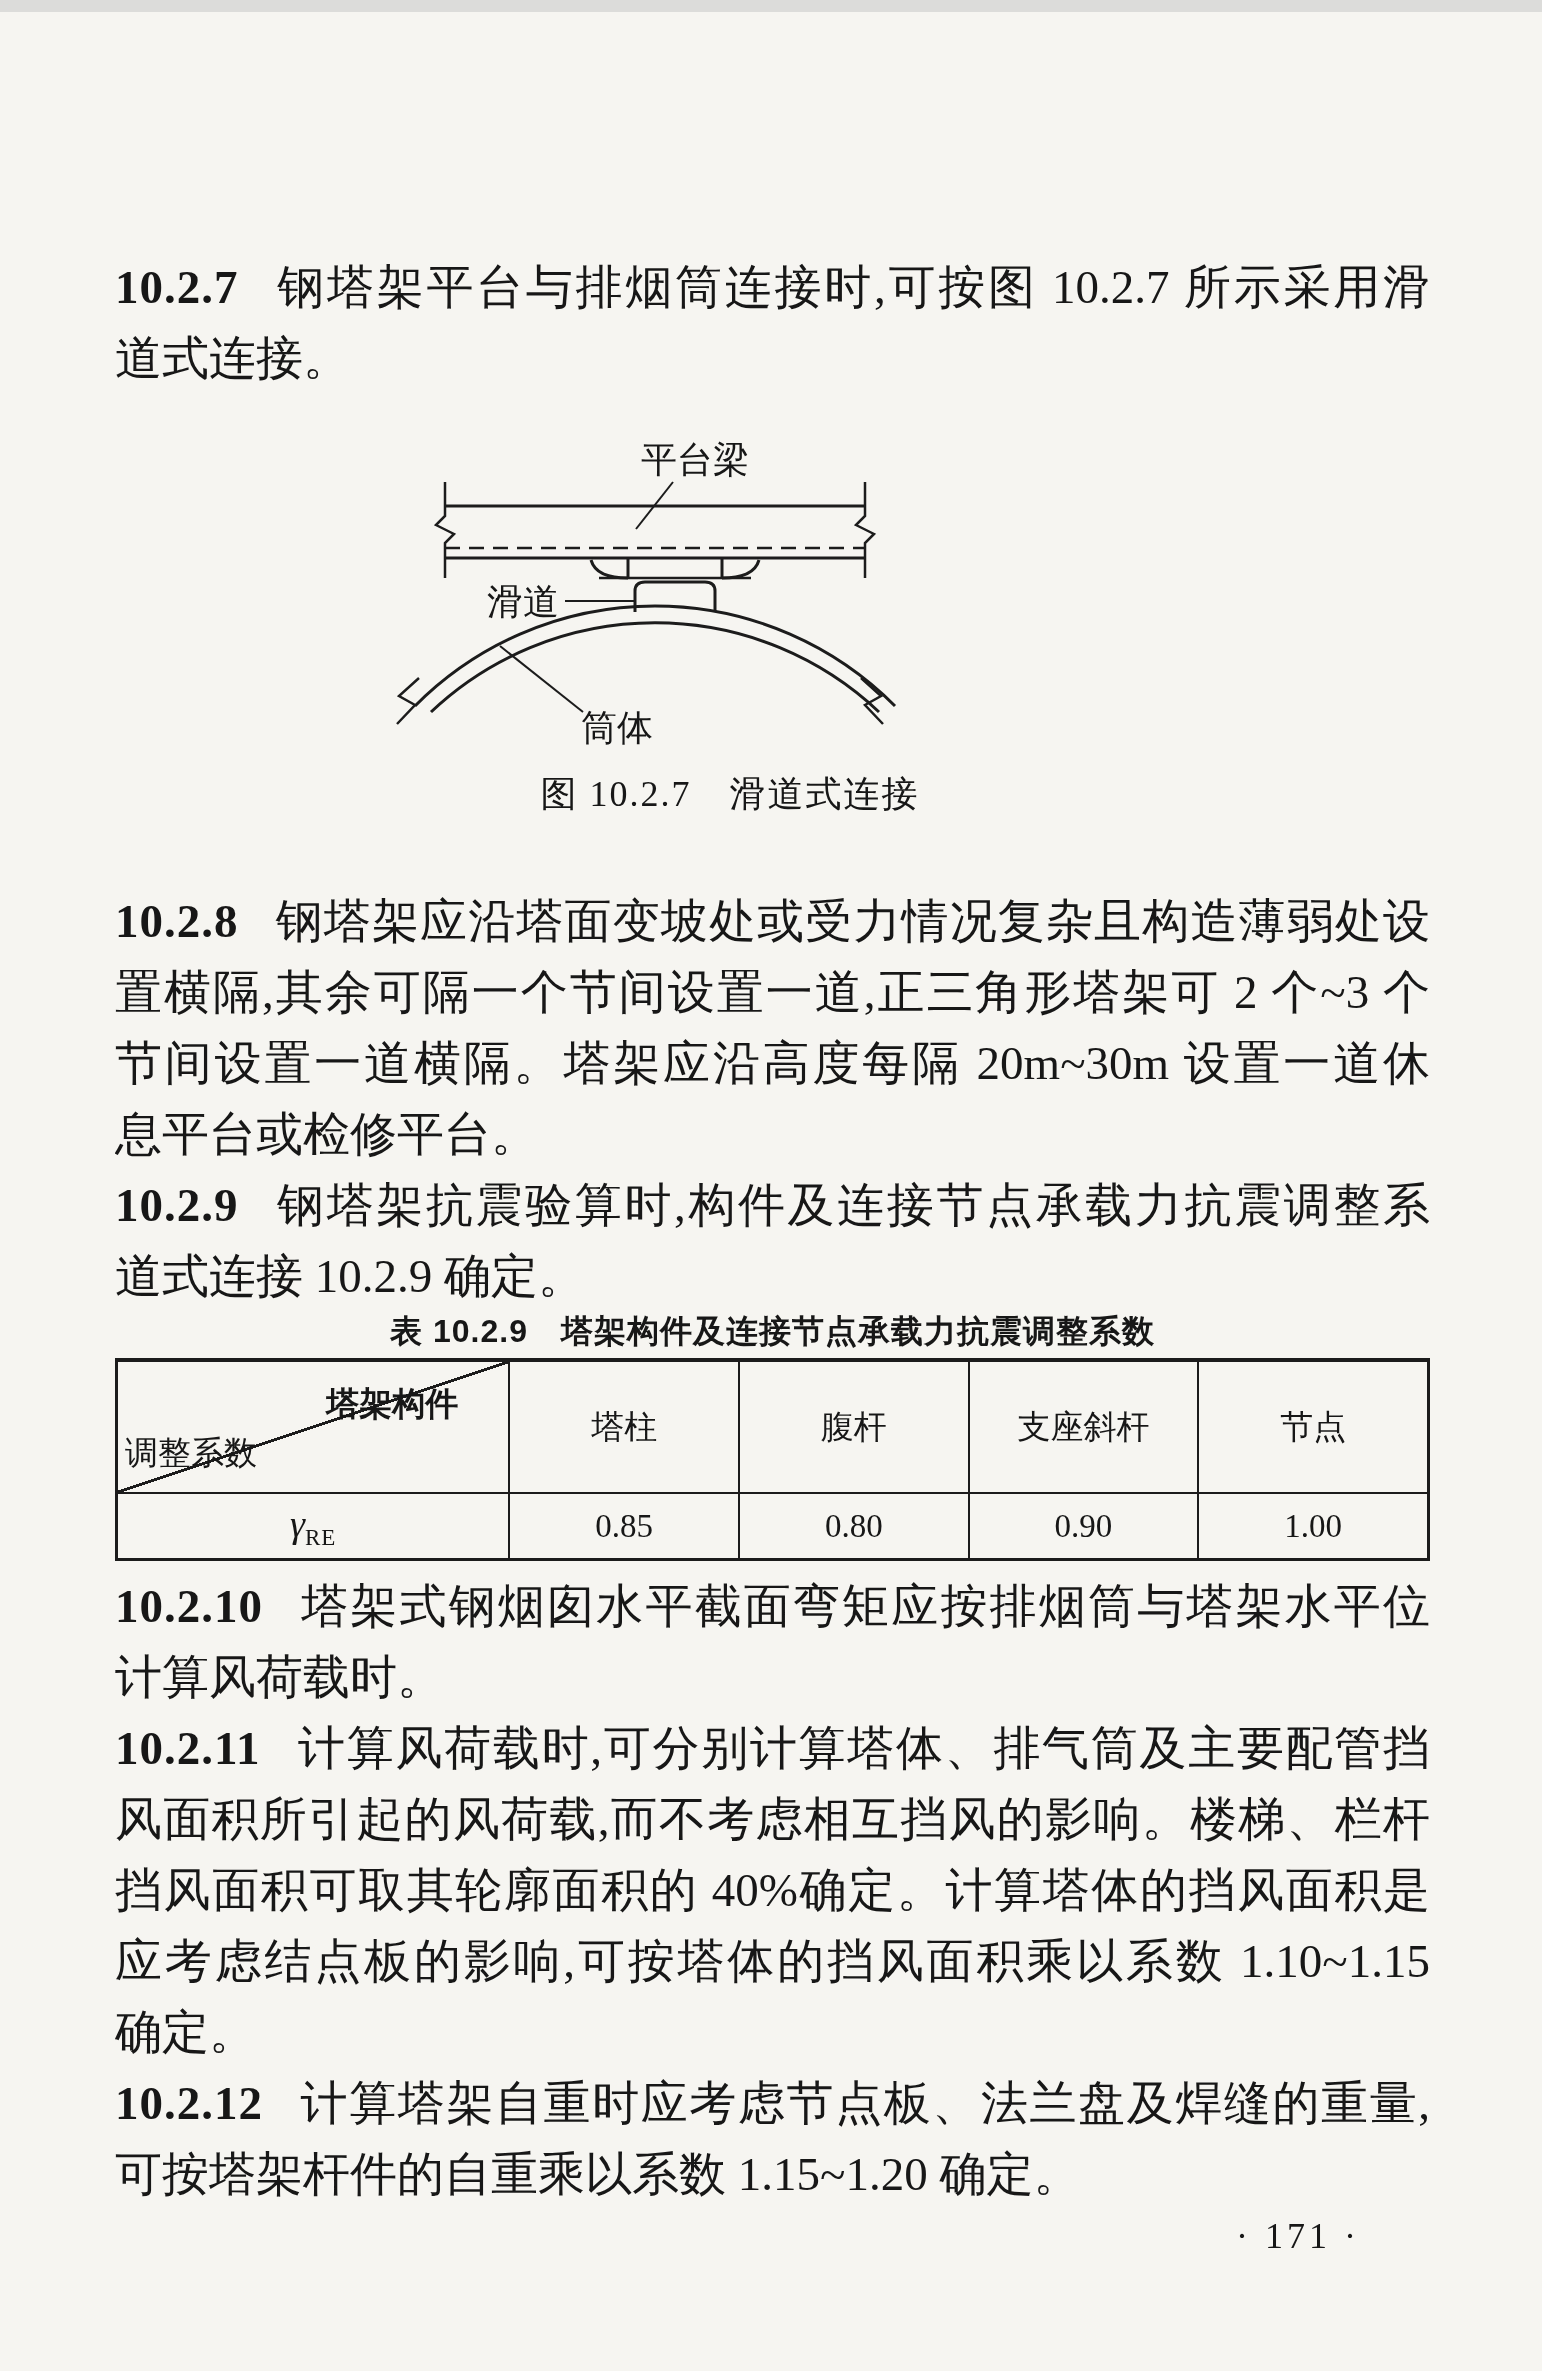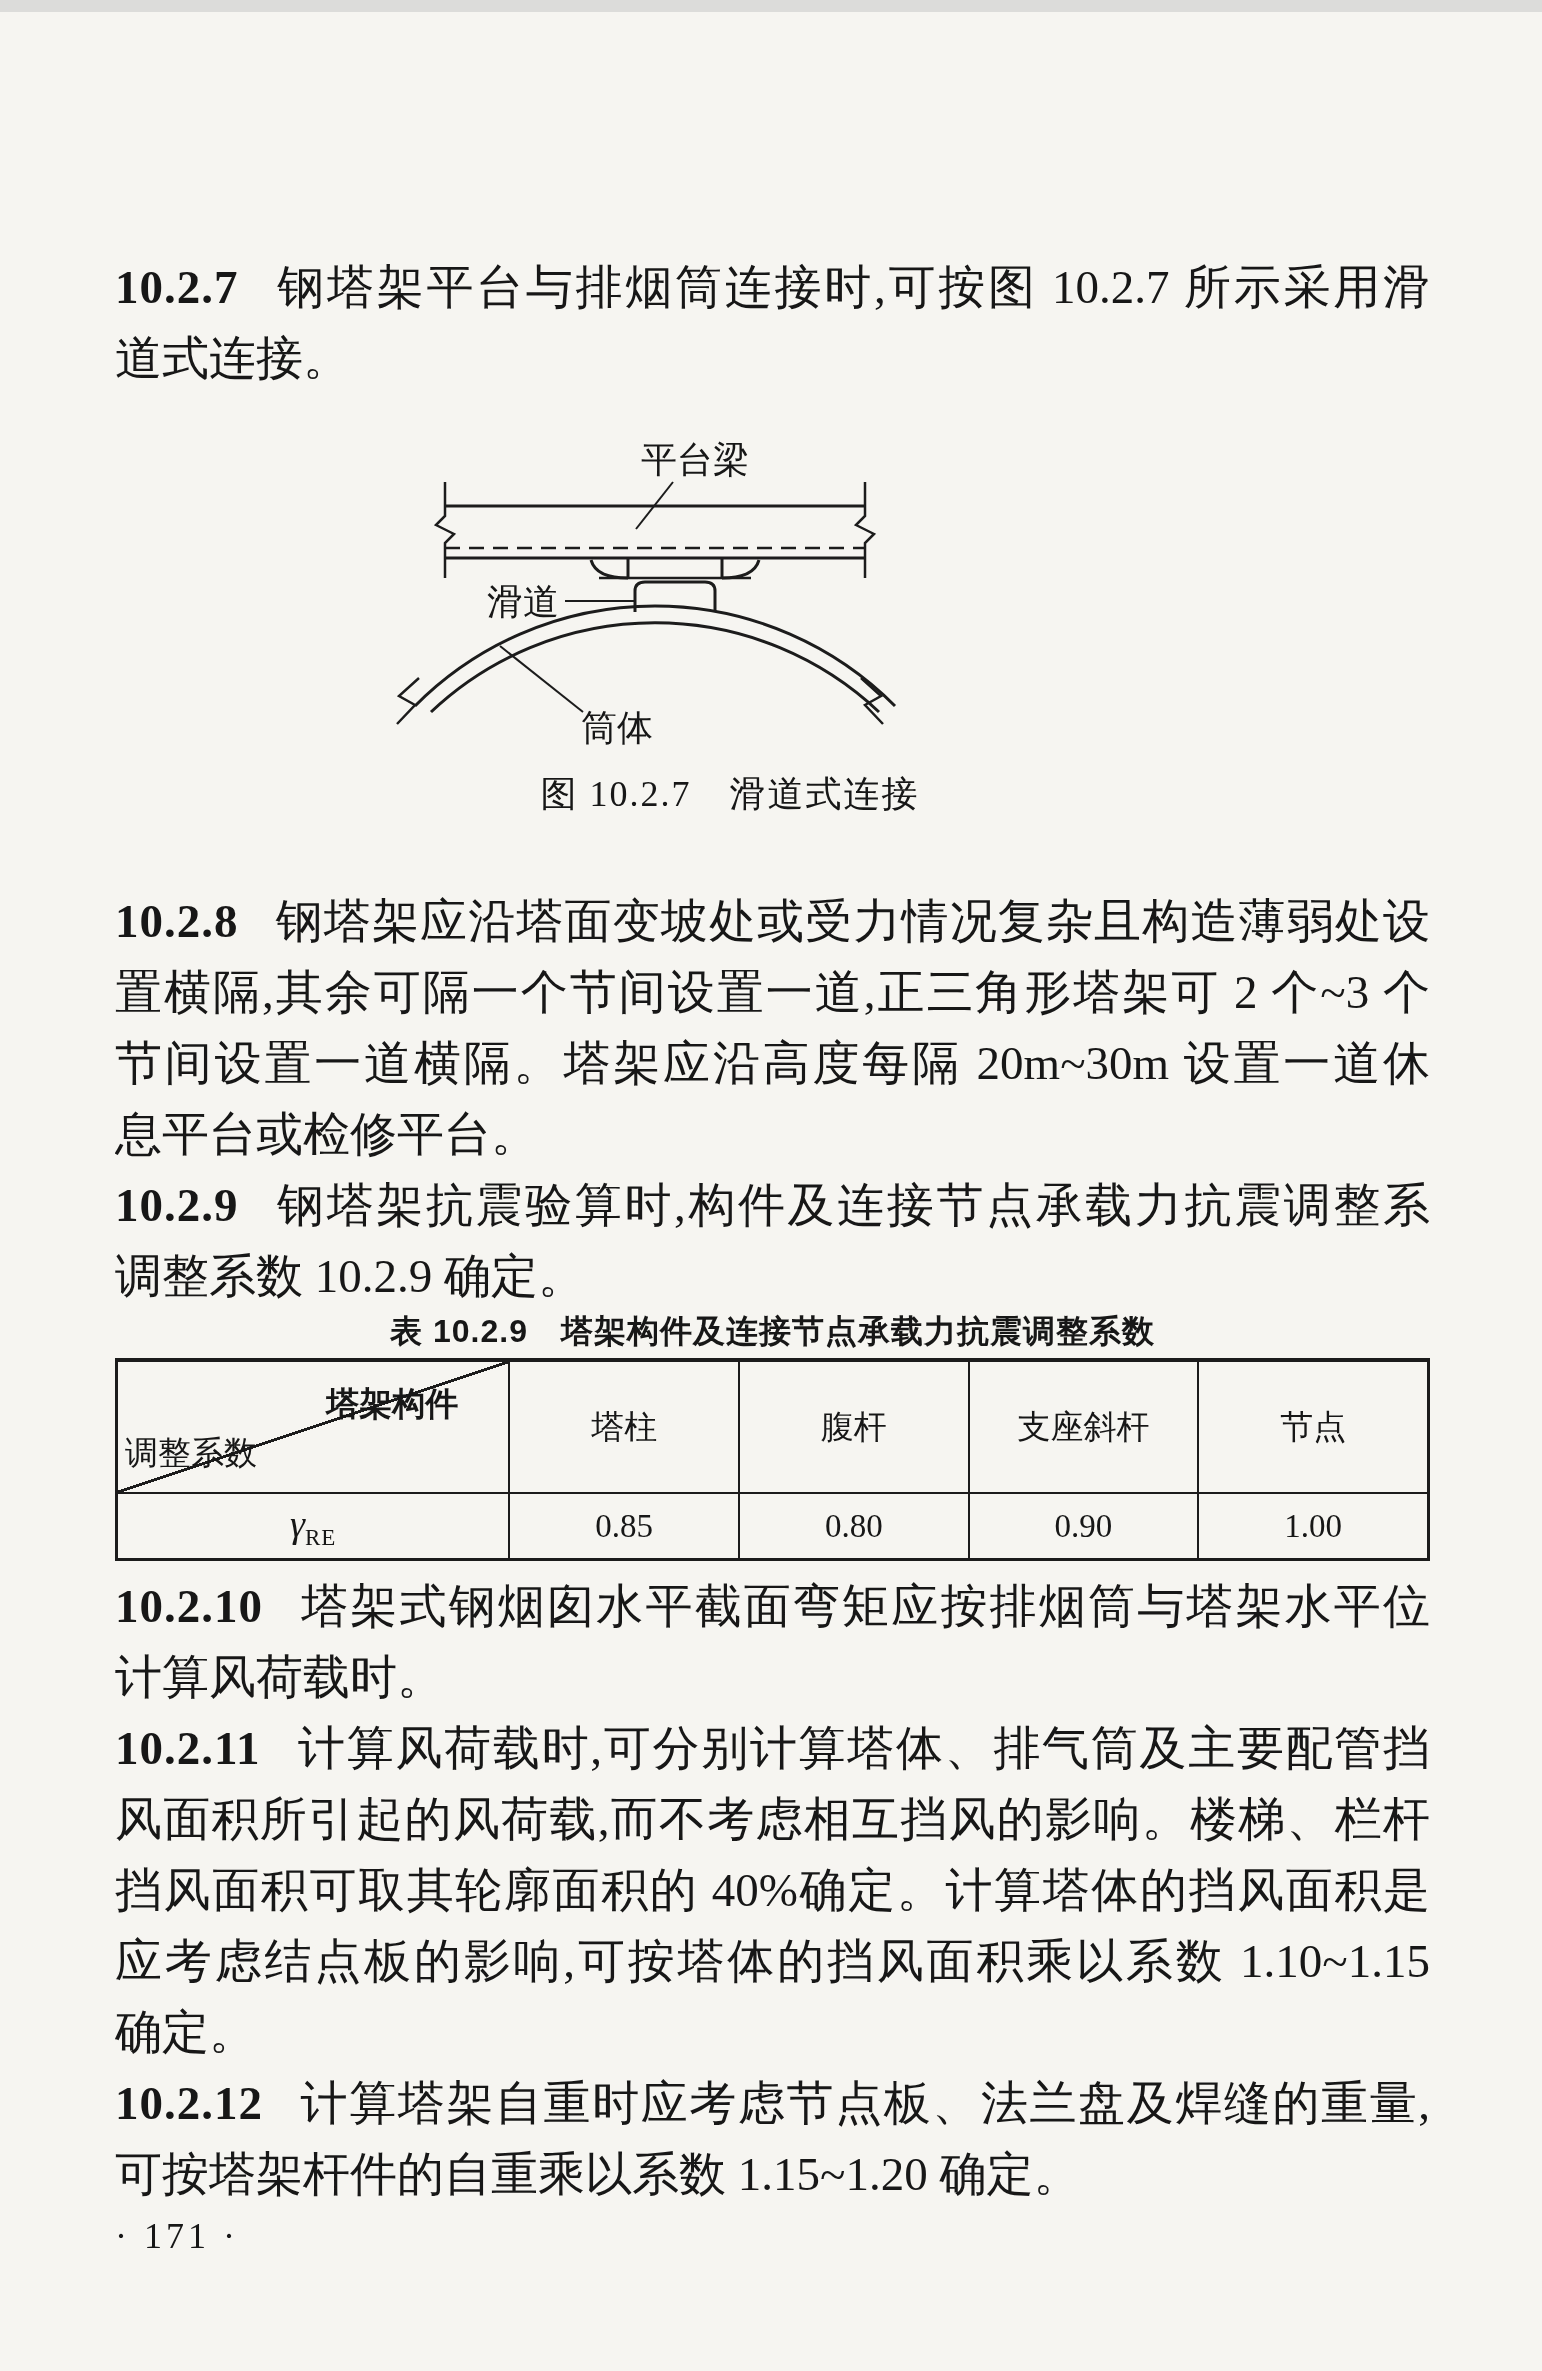--- a/index.html
+++ b/index.html
@@ -38,21 +38,21 @@
   td.diag { position:relative; }
   .diag-box { position:absolute; inset:0;
     background:linear-gradient(to bottom right,
       transparent calc(50% - 1.5px), #1c1c1c calc(50% - 1.5px),
       #1c1c1c calc(50% + 1.5px), transparent calc(50% + 1.5px)); }
   .diag-top { position:absolute; top:20px; right:50px; font-size:33px;font-weight:bold; }
   .diag-bottom { position:absolute; bottom:16px; left:7px; font-size:33px; }
   .gsym { font-style:italic; font-size:38px; }
   .gsub { font-size:23px; letter-spacing:1px; }
 
-  .footer { text-align:left; padding-right:70px; font-size:36px;
+  .footer { text-align:right; padding-right:70px; font-size:36px;
             line-height:44px; margin-top:4px; letter-spacing:4px; }
 </style>
 </head>
 <body>
 
 <main class="page">
 
   <div class="clause">
     <div class="bl j mt-first"><b class="cnum">10.2.7</b><span>钢塔架平台与排烟筒连接时,可按图 10.2.7 所示采用滑</span></div>
     <div class="bl">道式连接。</div>
@@ -95,21 +95,21 @@
 
   <div class="clause">
     <div class="bl j mt-c2"><b class="cnum">10.2.8</b><span>钢塔架应沿塔面变坡处或受力情况复杂且构造薄弱处设</span></div>
     <div class="bl j">置横隔,其余可隔一个节间设置一道,正三角形塔架可 2 个~3 个</div>
     <div class="bl j">节间设置一道横隔。塔架应沿高度每隔 20m~30m 设置一道休</div>
     <div class="bl">息平台或检修平台。</div>
   </div>
 
   <div class="clause">
     <div class="bl j"><b class="cnum">10.2.9</b><span>钢塔架抗震验算时,构件及连接节点承载力抗震调整系</span></div>
-    <div class="bl">调整系数 10.2.9 确定。</div>
+    <div class="bl">道式连接 10.2.9 确定。</div>
   </div>
 
   <div class="tbl-caption">表 10.2.9　塔架构件及连接节点承载力抗震调整系数</div>
   <table class="factors">
     <tbody>
         <tr class="hdr">
       <td class="diag" style="width:30%">
         <div class="diag-box"></div>
         <span class="diag-top">塔架构件</span>
         <span class="diag-bottom">调整系数</span>

